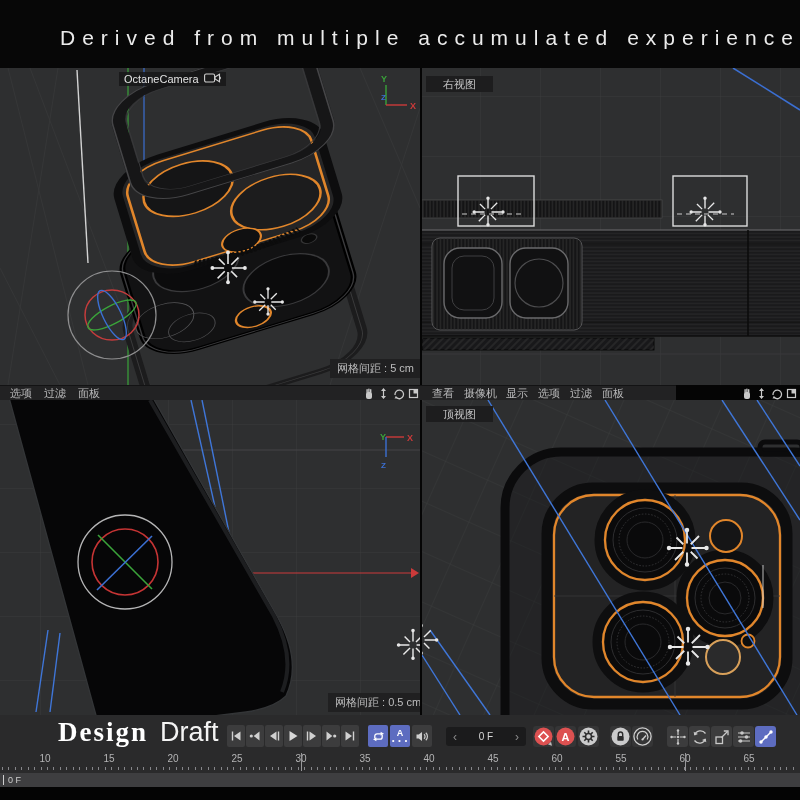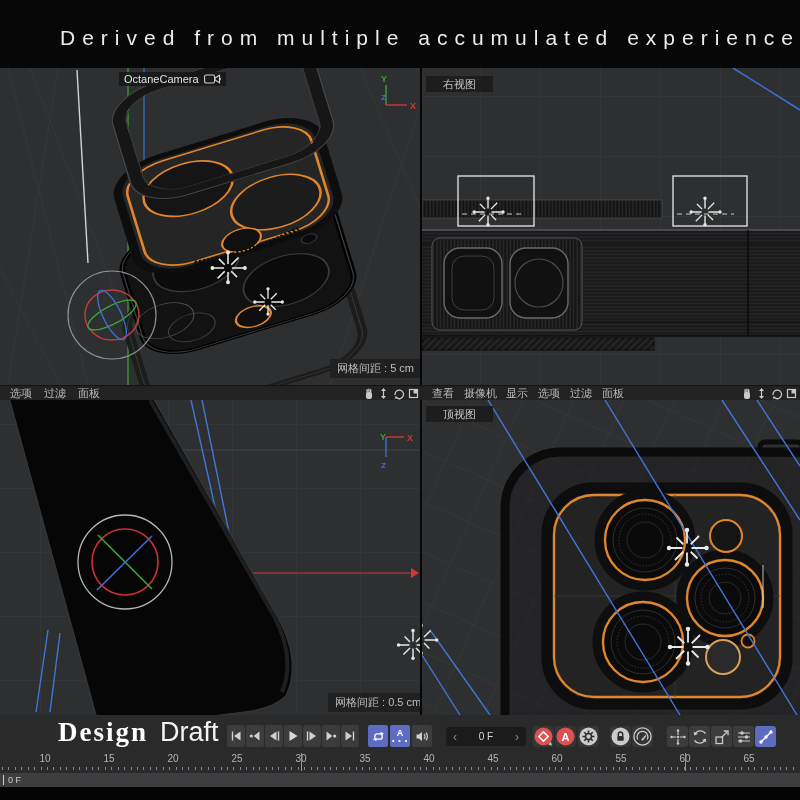--- a/index.html
+++ b/index.html
@@ -12,28 +12,28 @@
   
   .vp{position:absolute;background:#2e2f30;overflow:hidden;}
   #vp-persp{left:0;top:68px;width:420px;height:317px;}
   #vp-right{left:422px;top:68px;width:378px;height:317px;}
   #vp-bl{left:0;top:400px;width:420px;height:315px;}
   #vp-top{left:422px;top:400px;width:378px;height:315px;}
   .vp svg.art{position:absolute;left:0;top:0;}
   .vp-badge{position:absolute;background:#1d1d1e;color:#c6c6c7;font-size:11px;
             padding:1px 17px;line-height:14px;}
   .cam-label{position:absolute;left:119px;top:4px;background:rgba(22,22,23,.85);
-             color:#e2e2e2;font-size:11px;padding:1px 5px;display:flex;align-items:center;gap:5px;}
+             color:#e2e2e2;font-size:11px;padding:1px 5px;display:flex;gap:5px;}
   .grid-label{position:absolute;background:#202021;color:#bdbdbe;font-size:11px;
               padding:2px 7px;white-space:nowrap;}
   .watermark{position:absolute;left:202px;top:22px;font-size:27px;letter-spacing:5px;
              color:#9c9c9d;white-space:nowrap;}
   .axis-gizmo{position:absolute;}
   
-  .menubar{position:absolute;left:0;top:385px;width:800px;height:15px;background:#222223;
+  .menubar{position:absolute;left:0;top:385px;width:676px;height:15px;background:#222223;
            border-top:1px solid #131314;box-sizing:border-box;}
   .menubar .mi{position:absolute;top:1px;font-size:11px;color:#b9b9ba;line-height:13px;white-space:nowrap;}
   .navicons{position:absolute;top:1px;display:flex;gap:2px;}
   .navicons svg{display:block;}
   
   .footer{position:absolute;left:0;top:715px;width:800px;height:85px;background:#2a2a2b;}
   .dtitle{position:absolute;left:58px;top:2px;font-size:27px;color:#fff;white-space:nowrap;}
   .dtitle .b{font-weight:700;letter-spacing:2px;font-family:Liberation Serif, serif;}
   .dtitle .l{font-weight:400;margin-left:12px;color:#f4f4f4;}
   .tbtn{position:absolute;top:10px;width:18px;height:22px;background:#3c3c3d;border-radius:2px;

